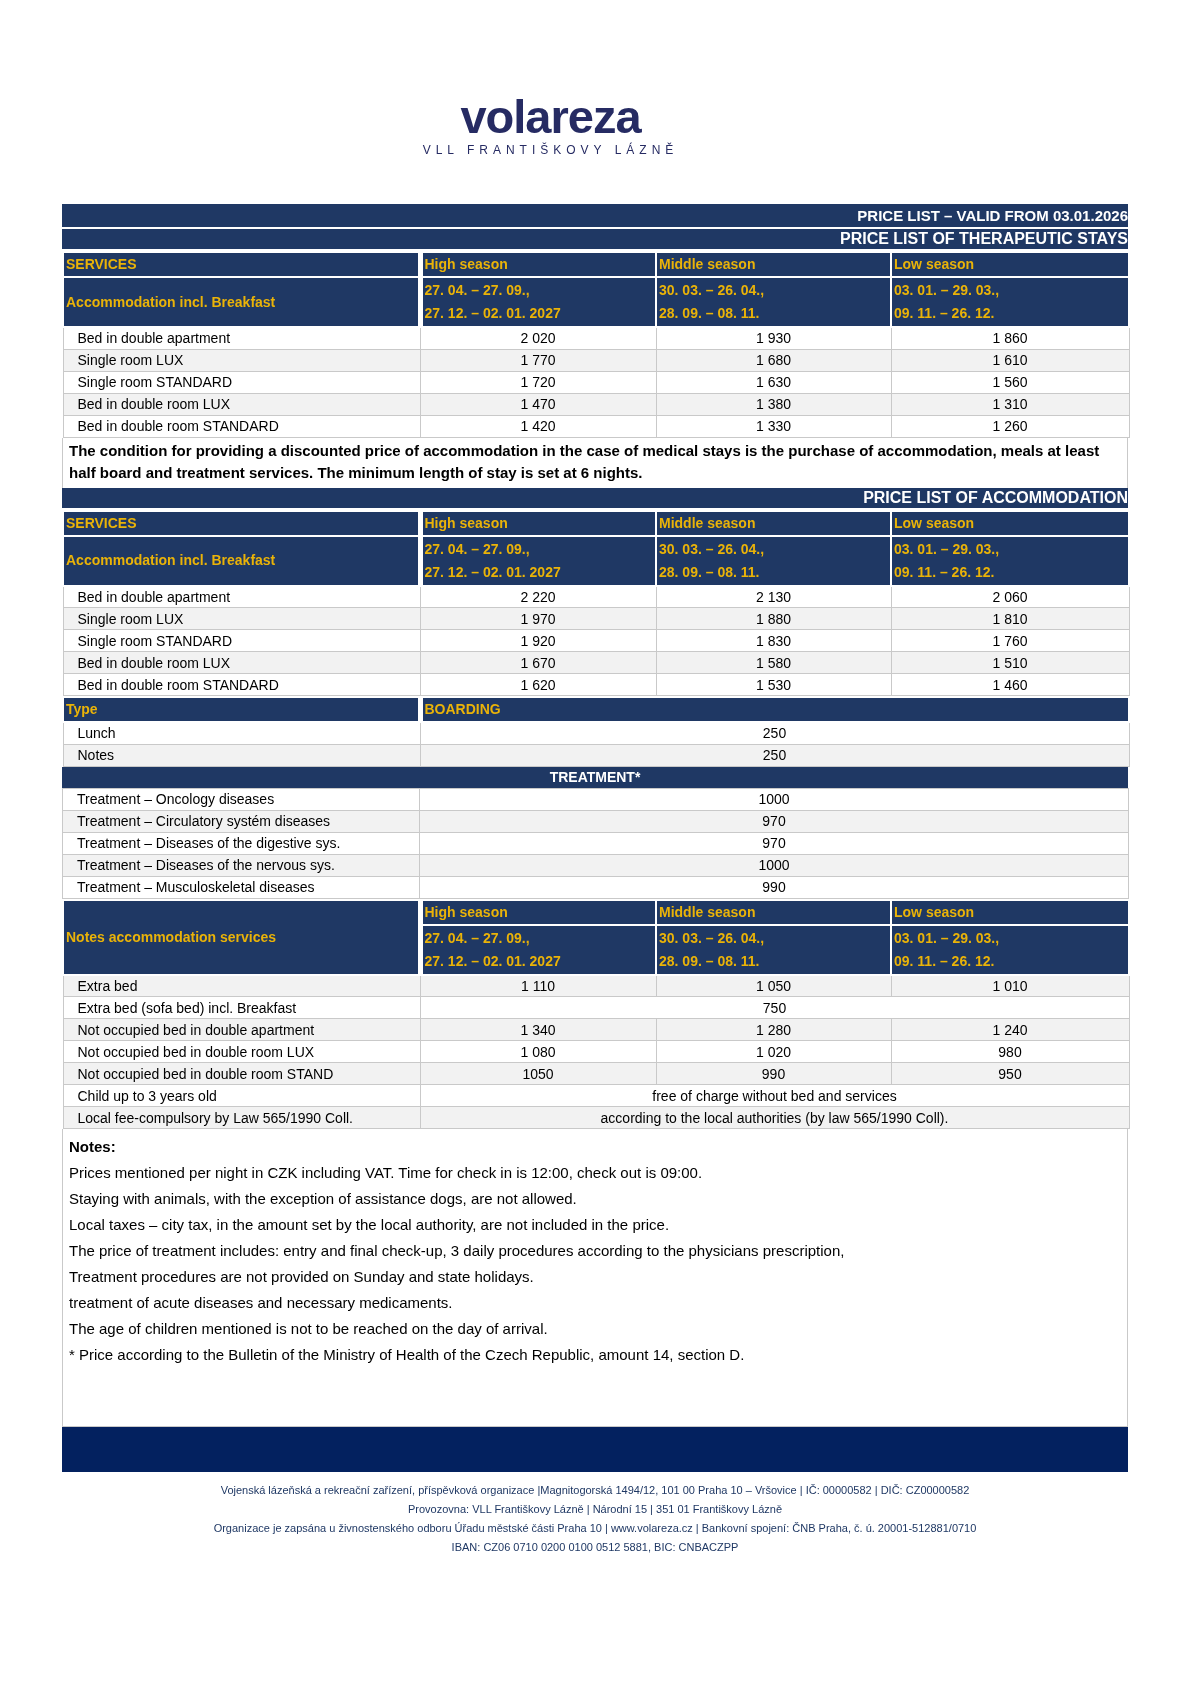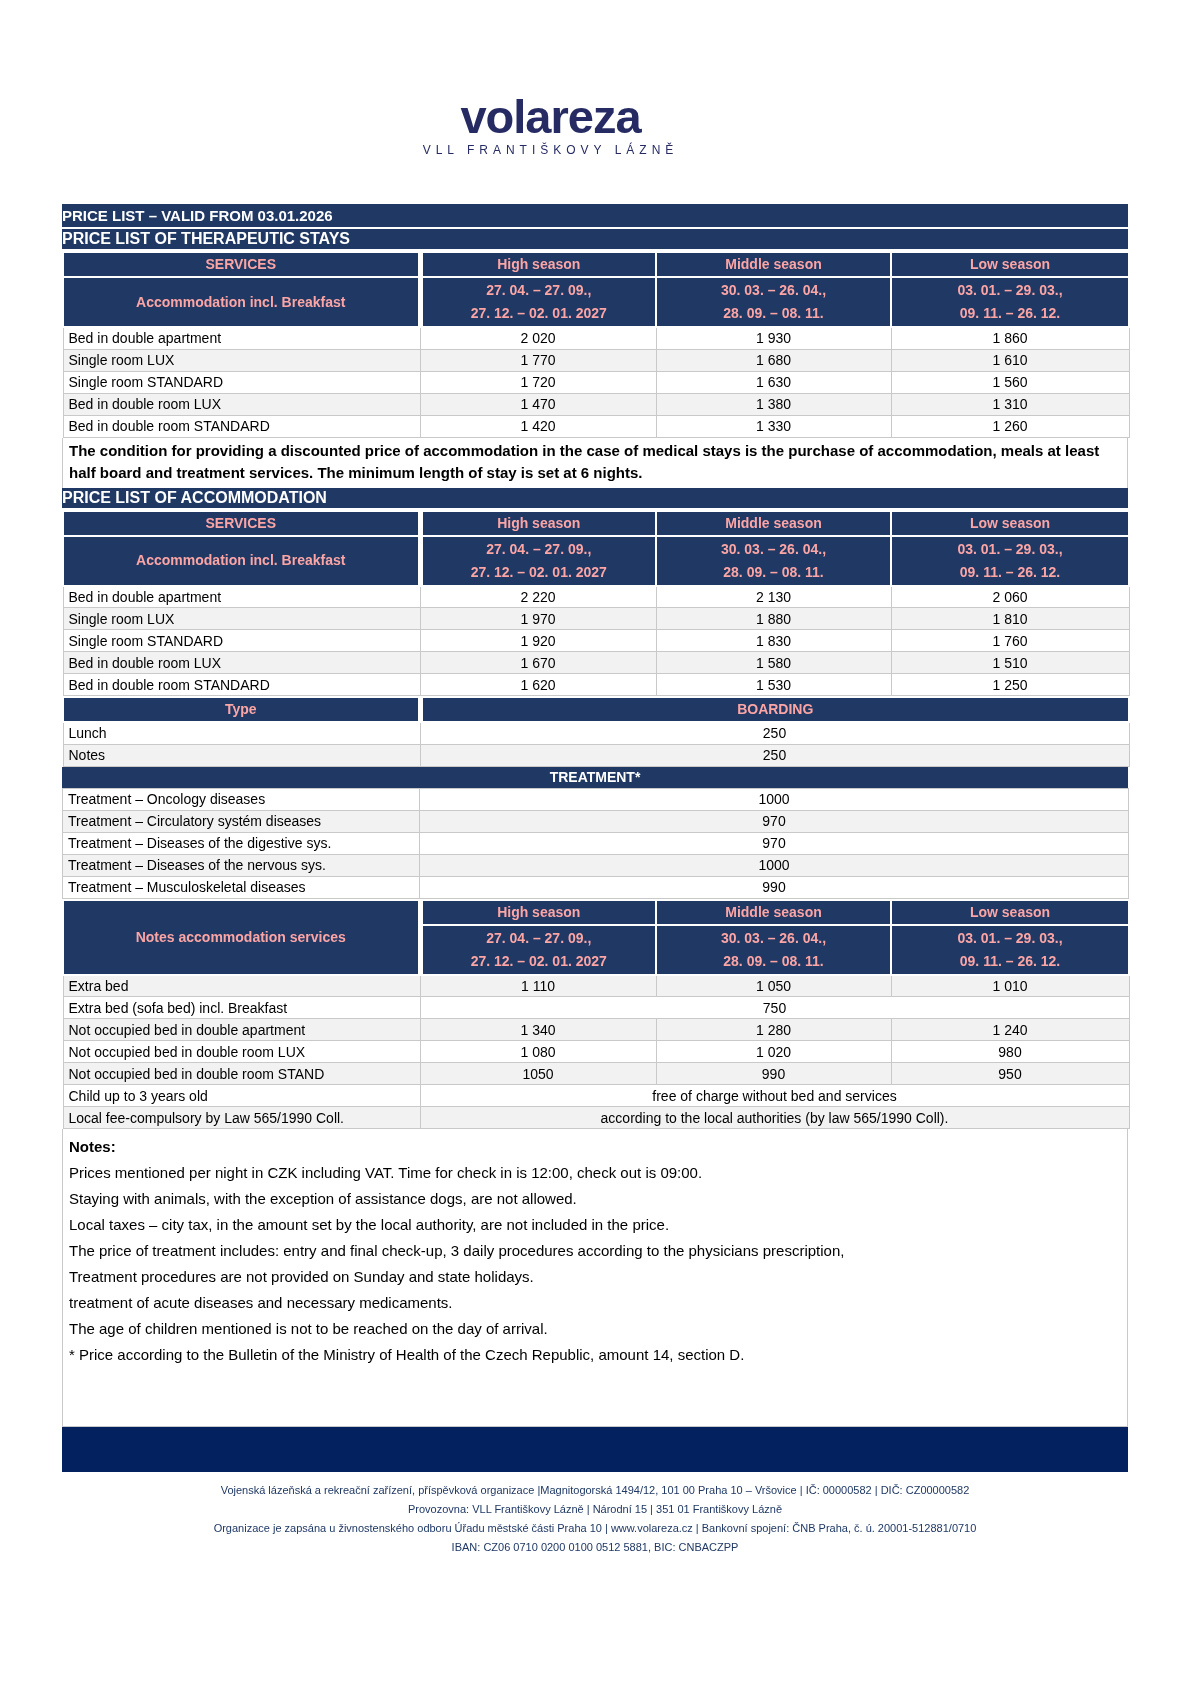--- a/index.html
+++ b/index.html
@@ -20,47 +20,47 @@
   }
   .logo-sub {
     margin-top: 4px; font-size: 12px; letter-spacing: 5px;
     color: var(--logo-navy, #262b63); font-weight: 500;
   }
 
   
   .content { width: 1066px; margin: 47px auto 0 62px; }
 
   .bar {
-    background: var(--navy, #1f3864); color: #fff; text-align: left;
+    background: var(--navy, #1f3864); color: #fff; text-align: right;
     font-weight: bold; margin-bottom: 2px;
   }
   .bar-lg { font-size: 15px; line-height: 23px; height: 23px; }
   .bar-md { font-size: 16px; line-height: 20px; height: 20px; }
 
   table { border-collapse: collapse; table-layout: fixed; width: 1066px; }
   col.c1 { width: 357px; }
   col.c2 { width: 236px; }
   col.c3 { width: 235px; }
   col.c4 { width: 238px; }
   col.b2 { width: 709px; }
 
   .hd {
-    background: var(--navy, #1f3864); color: #fca5a5; font-weight: bold;
-    text-align: center; font-size: 14px; border: 2px solid #fff;
+    background: var(--navy, #1f3864); color: #eab308; font-weight: bold;
+    text-align: left; font-size: 14px; border: 2px solid #fff;
     line-height: 21px; padding: 1px 2px;
   }
   .hd.svc { border-right-width: 5px; }
   th.season { height: 23px; }
   td.dates span { display: block; line-height: 23px; }
 
   tbody td {
     font-size: 14px; height: 22px; line-height: 20px;
     border: 1px solid #c9c9c9; padding: 0 4px;
   }
-  tbody td.c-label { text-align: left; padding-left: 5px; }
+  tbody td.c-label { text-align: left; padding-left: 14px; }
   tbody td.c-val { text-align: center; }
   tbody tr:nth-child(even) { background: var(--row-alt, #f2f2f2); }
   tbody.flip tr:nth-child(odd) { background: var(--row-alt, #f2f2f2); }
   tbody.flip tr:nth-child(even) { background: #ffffff; }
 
   .note-box {
     border-left: 1px solid #c9c9c9; border-right: 1px solid #c9c9c9;
     font-weight: bold; font-size: 15px; line-height: 22px;
     padding: 2px 6px 4px 6px;
   }
@@ -224,21 +224,21 @@
           <tr>
             <td class="c-label">Bed in double room LUX</td>
             <td class="c-val">1 670</td>
             <td class="c-val">1 580</td>
             <td class="c-val">1 510</td>
           </tr>
           <tr>
             <td class="c-label">Bed in double room STANDARD</td>
             <td class="c-val">1 620</td>
             <td class="c-val">1 530</td>
-            <td class="c-val">1 250</td>
+            <td class="c-val">1 460</td>
           </tr>
         </tbody>
     </table>
 
 
     <table>
       <colgroup>
           <col class="c1">
           <col class="b2">
         </colgroup>

